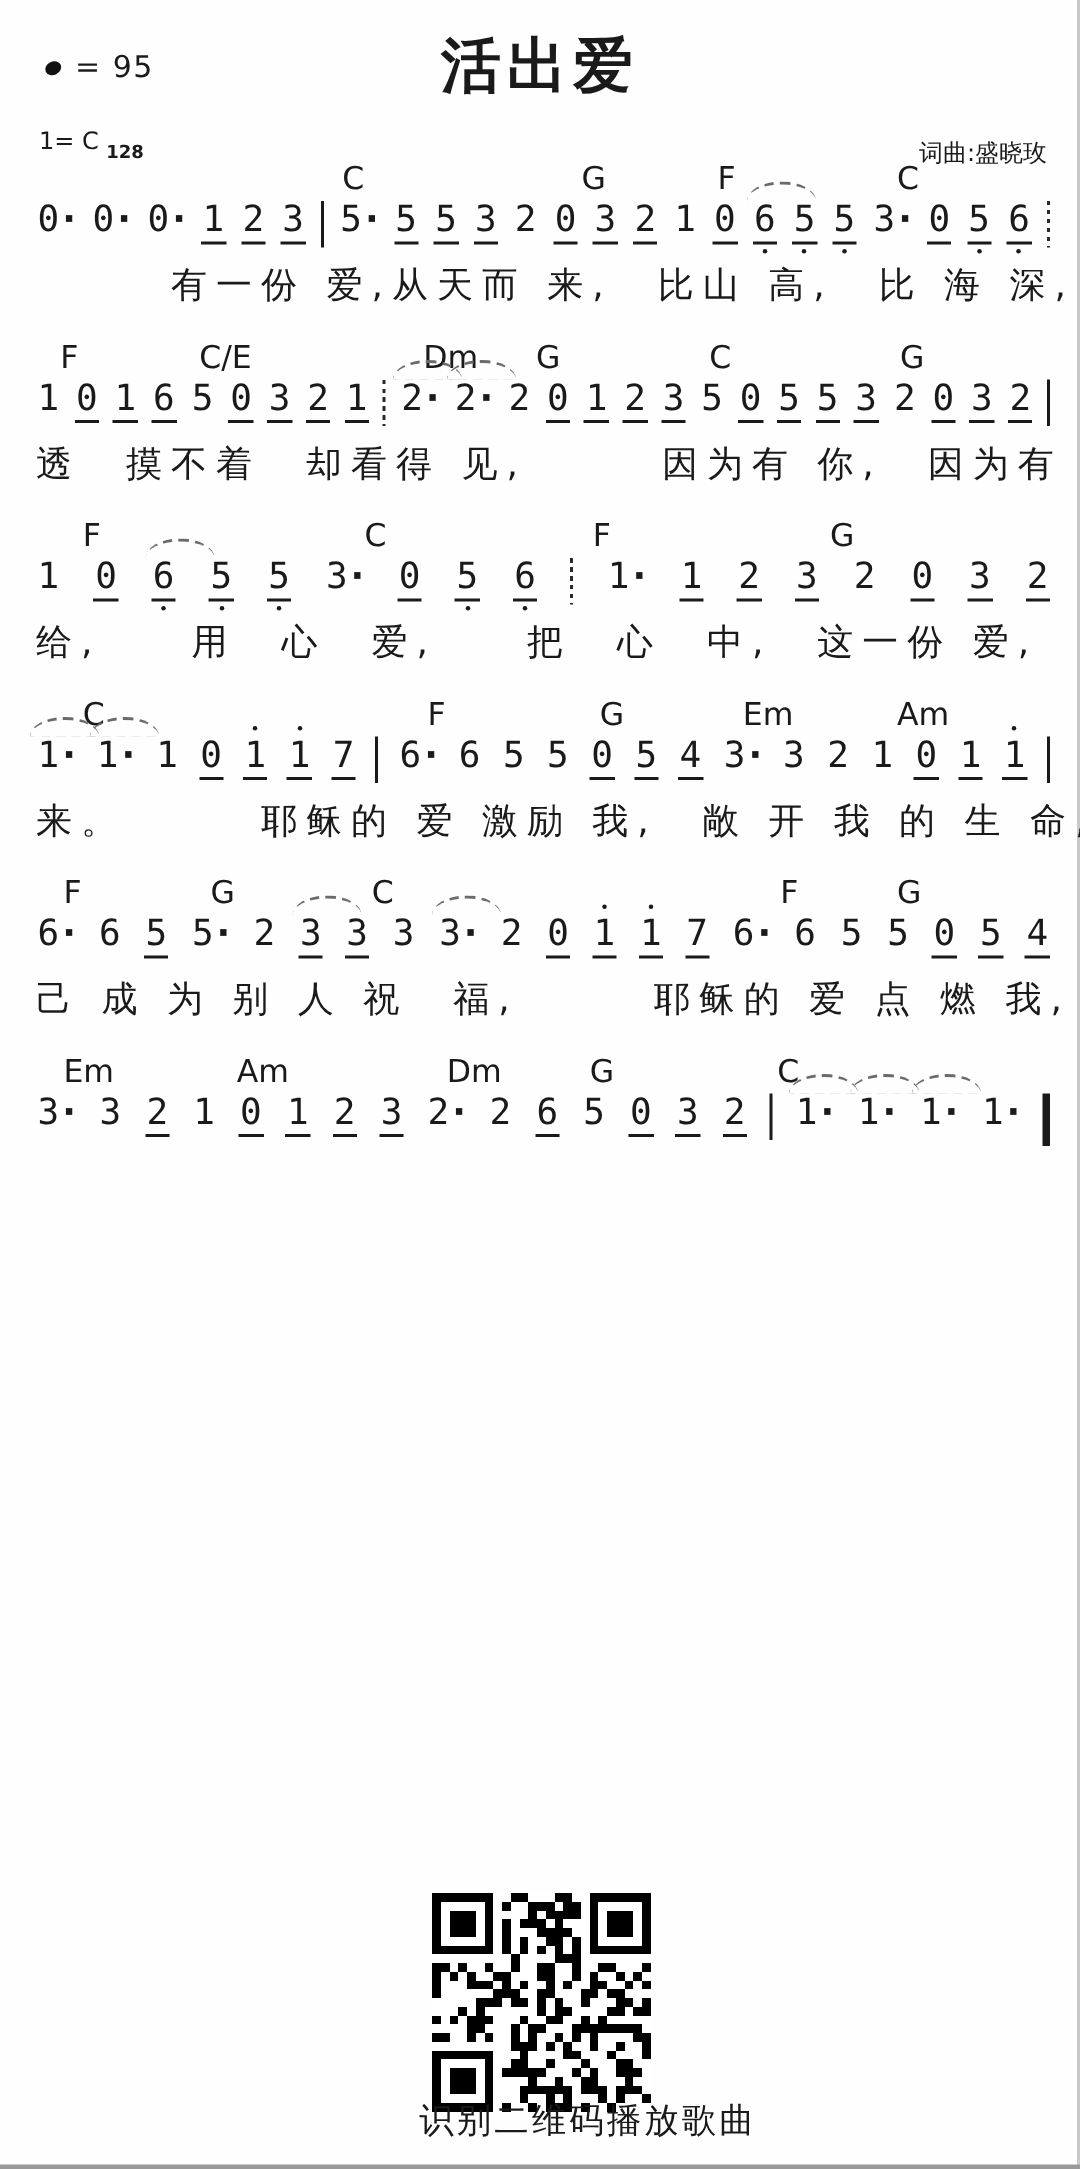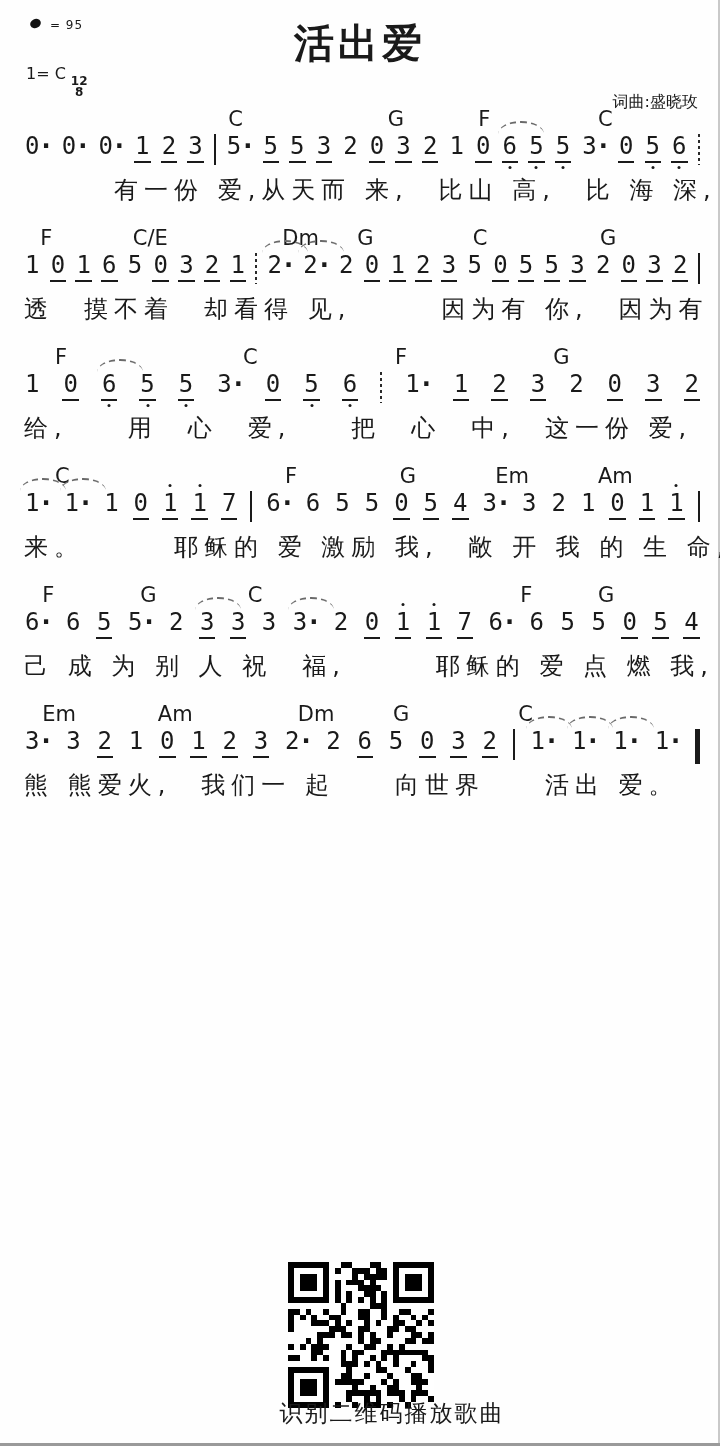--- a/index.html
+++ b/index.html
@@ -6,25 +6,25 @@
   body{
     width:720px;height:1446px;position:relative;background:#fefefe;
     font-family:"DejaVu Sans", sans-serif;color:#1a1a1a;overflow:hidden;
   }
   .edge-right{position:absolute;top:0;right:0;width:2px;height:100%;background:#c9c9c9;}
   .edge-bottom{position:absolute;left:0;bottom:0;width:100%;height:3px;background:#9a9a9a;}
 
   
   .title{position:absolute;top:16px;left:0;width:100%;text-align:center;
     font-size:40px;font-weight:bold;letter-spacing:4px;margin:0;}
-  .tempo{position:absolute;left:30px;top:18px;font-size:12px;letter-spacing:1px;}
+  .tempo{position:absolute;left:30px;top:32px;font-size:20px;letter-spacing:1px;}
   .notehead{display:inline-block;width:11px;height:9px;background:#111;border-radius:50%;
     transform:rotate(-25deg);margin-right:9px;vertical-align:1px;}
-  .keysig{position:absolute;left:26px;top:64px;font-size:16px;}
-  .ts{display:inline-flex;flex-direction:column;align-items:center;margin-left:5px;
+  .keysig{position:absolute;left:26px;top:84px;font-size:16px;}
+  .ts{display:inline-flex;flex-direction:row;align-items:center;margin-left:5px;
     font-size:12px;line-height:11px;font-weight:bold;vertical-align:-6px;}
   .credit{position:absolute;right:22px;top:92px;font-size:16px;margin-left:13px;}
 
   
   .score-line{position:absolute;left:24px;right:20px;}
   .chord-row{position:relative;height:25px;font-size:21px;}
   .chord{position:absolute;bottom:0;white-space:nowrap;}
   .notes-row{display:flex;justify-content:space-between;align-items:flex-start;margin-top:2px;height:36px;}
   .tok{display:inline-flex;align-items:flex-start;position:relative;}
   .dg{position:relative;display:inline-block;font-family:"DejaVu Sans Mono", monospace;
@@ -549,21 +549,20 @@
           <span class="arc"></span>
           <span class="dg">1</span>
           <span class="dd">·</span>
         </span>
         <span class="tok">
           <span class="dg">1</span>
           <span class="dd">·</span>
         </span>
         <span class="bar final"></span>
       </div>
-      <div class="lyrics">熊 熊爱火,　我们一 起　　向世界　　活出 爱。</div>
     </div>
   </div>
 
 <div class="qr">
     <svg viewBox="0 0 25 25" shape-rendering="crispEdges">
       <rect x="0" y="0" width="25" height="25" fill="#ffffff"></rect>
       <rect x="9" y="0" width="1" height="1" fill="#000"></rect>
       <rect x="10" y="0" width="1" height="1" fill="#000"></rect>
       <rect x="14" y="0" width="1" height="1" fill="#000"></rect>
       <rect x="15" y="0" width="1" height="1" fill="#000"></rect>

